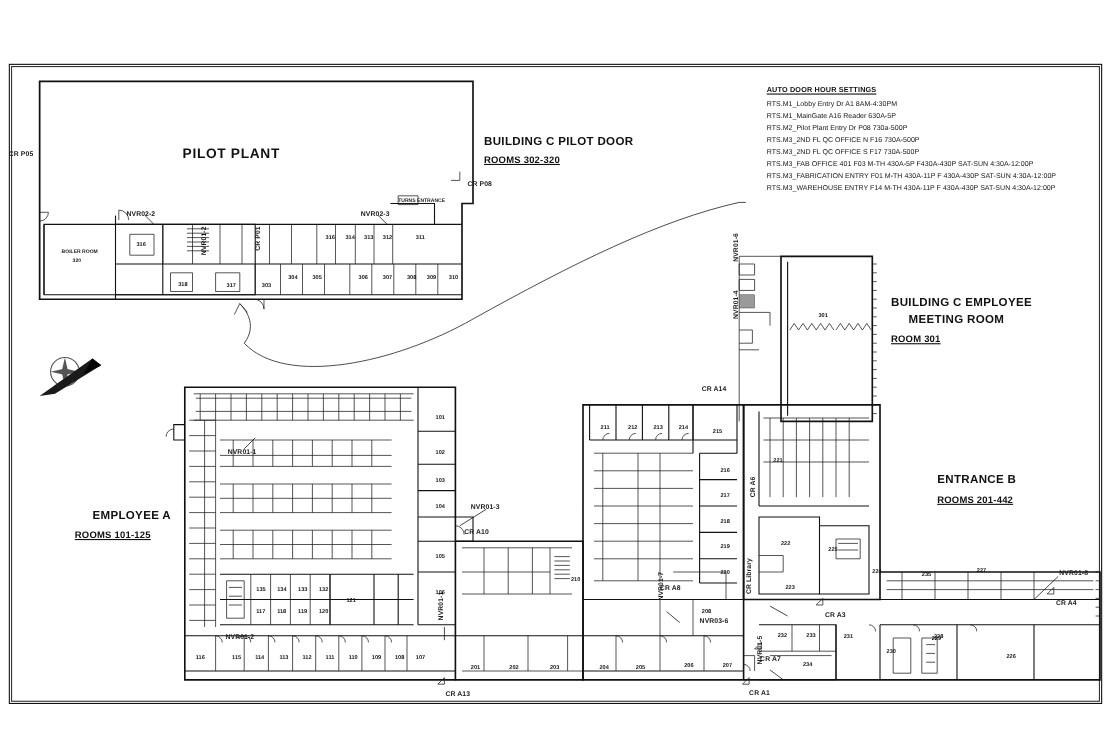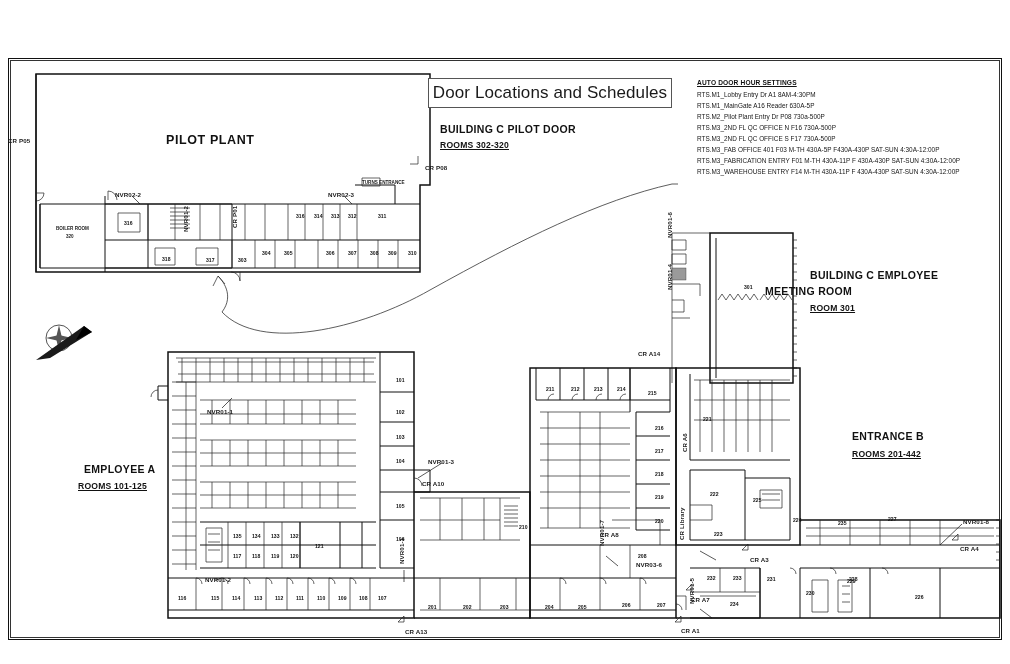--- a/index.html
+++ b/index.html
@@ -376,50 +376,47 @@
   </svg>
 
   <svg style="position:absolute;left:26px;top:310px;width:70px;height:56px;">
     <circle cx="33" cy="28" r="13" fill="none" stroke="#555" stroke-width="1"></circle>
     <path d="M33 15 L36 28 L33 41 L30 28 Z" fill="#555"></path>
     <path d="M20 28 L33 25 L46 28 L33 31 Z" fill="#555"></path>
     <path d="M58 16 L66 22 L24 48 L10 50 Z" fill="#1a1a1a"></path>
     <path d="M58 16 L66 22 L50 30 Z" fill="#000"></path>
   </svg>
 
-  <div class="title-box">
-    <span class="t">Door Locations and Schedules</span>
-  </div>
 
   <div class="schedule">
     <div class="hdr">AUTO DOOR HOUR SETTINGS</div>
     <div class="row">RTS.M1_Lobby Entry  Dr A1     8AM-4:30PM</div>
     <div class="row">RTS.M1_MainGate A16 Reader 630A-5P</div>
     <div class="row">RTS.M2_Pilot Plant Entry  Dr P08 730a-500P</div>
     <div class="row">RTS.M3_2ND FL QC OFFICE N F16 730A-500P</div>
     <div class="row">RTS.M3_2ND FL QC OFFICE S F17 730A-500P</div>
     <div class="row">RTS.M3_FAB OFFICE 401 F03 M-TH 430A-5P F430A-430P SAT-SUN 4:30A-12:00P</div>
     <div class="row">RTS.M3_FABRICATION ENTRY F01 M-TH 430A-11P F 430A-430P SAT-SUN 4:30A-12:00P</div>
     <div class="row">RTS.M3_WAREHOUSE ENTRY F14 M-TH 430A-11P F 430A-430P SAT-SUN 4:30A-12:00P</div>
   </div>
 
   <div class="lbl lbl-big" style="left:166px; top:133px;">PILOT PLANT</div>
 
   <div class="lbl lbl-bld" style="left:440px; top:123px;">BUILDING C PILOT DOOR</div>
   <div class="lbl lbl-sub" style="left:440px; top:140px;">ROOMS 302-320</div>
 
   <div class="lbl lbl-bld" style="left:810px; top:269px;">BUILDING C EMPLOYEE</div>
-  <div class="lbl lbl-bld" style="left:765px; top:285px;">MEETING ROOM</div>
+  <div class="lbl lbl-bld" style="left:826px; top:285px;">MEETING ROOM</div>
   <div class="lbl lbl-sub" style="left:810px; top:303px;">ROOM 301</div>
 
   <div class="lbl lbl-bld" style="left:852px; top:430px;">ENTRANCE B</div>
   <div class="lbl lbl-sub" style="left:852px; top:449px;">ROOMS 201-442</div>
 
   <div class="lbl lbl-bld" style="left:84px; top:463px;">EMPLOYEE A</div>
-  <div class="lbl lbl-sub" style="left:78px; top:481px;text-align:right;">ROOMS 101-125</div>
+  <div class="lbl lbl-sub" style="left:68px; top:481px;text-align:right;">ROOMS 101-125</div>
 
   <div class="lbl lbl-tiny" style="left:56px; top:226px;">BOILER ROOM</div>
   <div class="lbl lbl-tiny" style="left:66px; top:234px;">320</div>
   <div class="lbl lbl-tiny" style="left:362px; top:180px;">TURNS ENTRANCE</div>
 
   <div id="tag-layer">
       <div class="lbl lbl-cam" style="left: 8px; top: 137px;">CR P05</div>
       <div class="lbl lbl-cam" style="left: 425px; top: 164px;">CR P08</div>
       <div class="lbl lbl-cam rot90" style="left: 231px; top: 228px;">CR P01</div>
       <div class="lbl lbl-cam" style="left: 638px; top: 350px;">CR A14</div>

